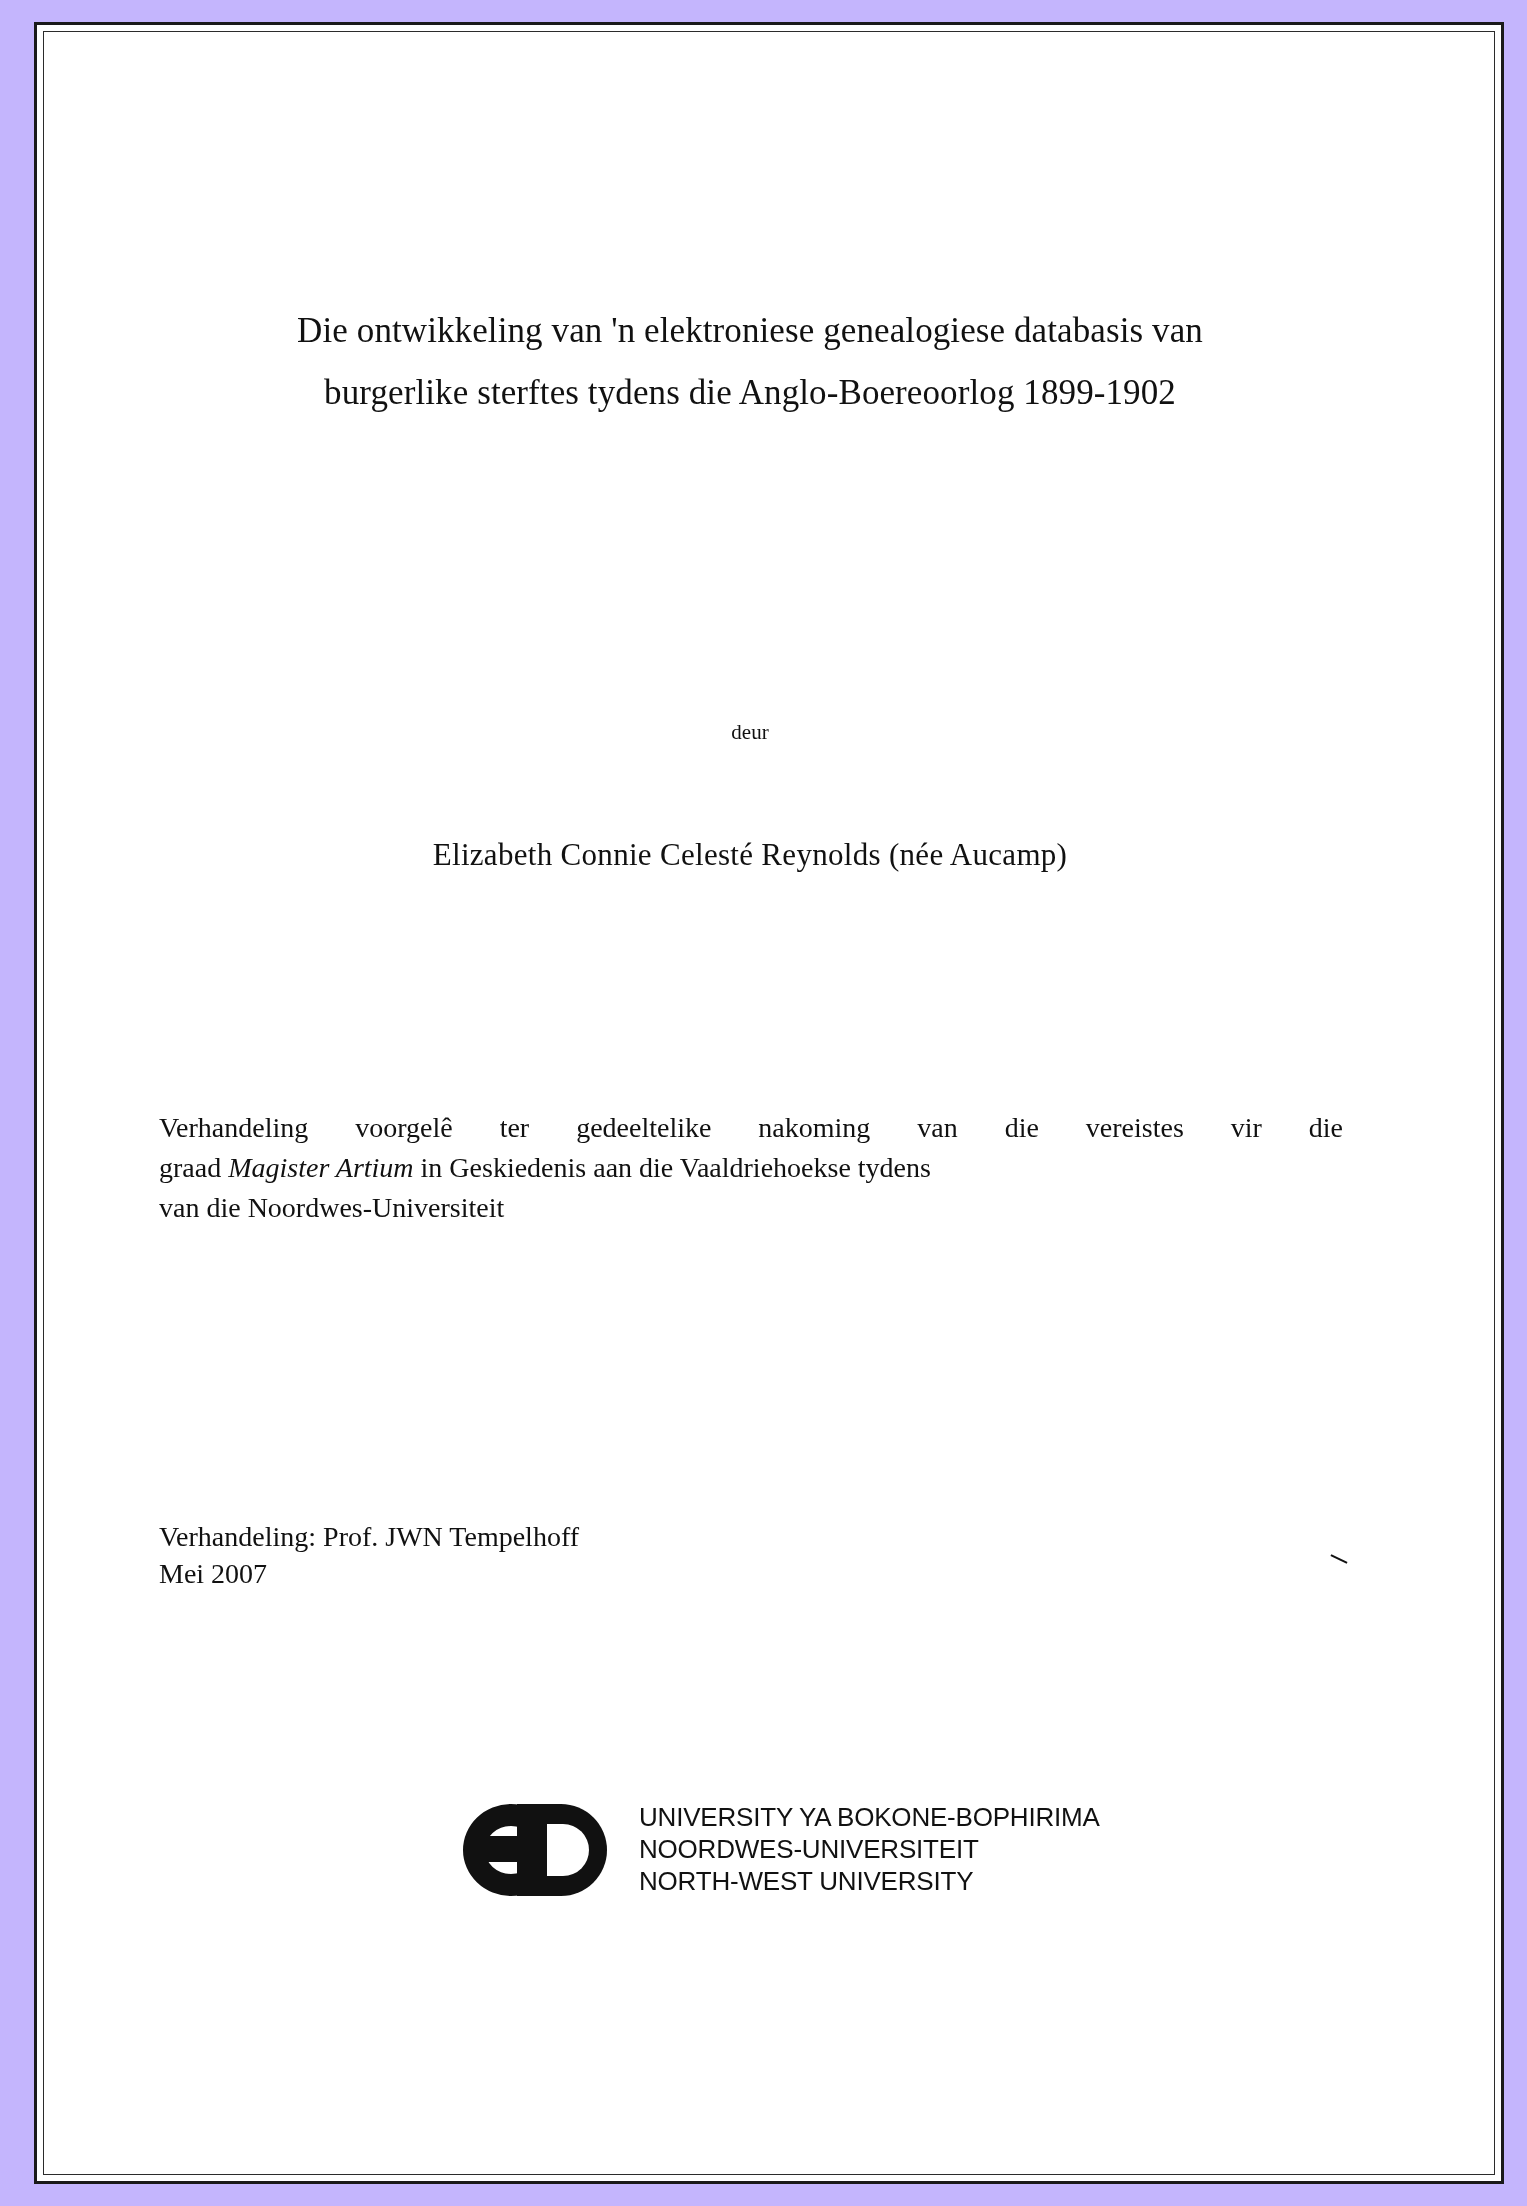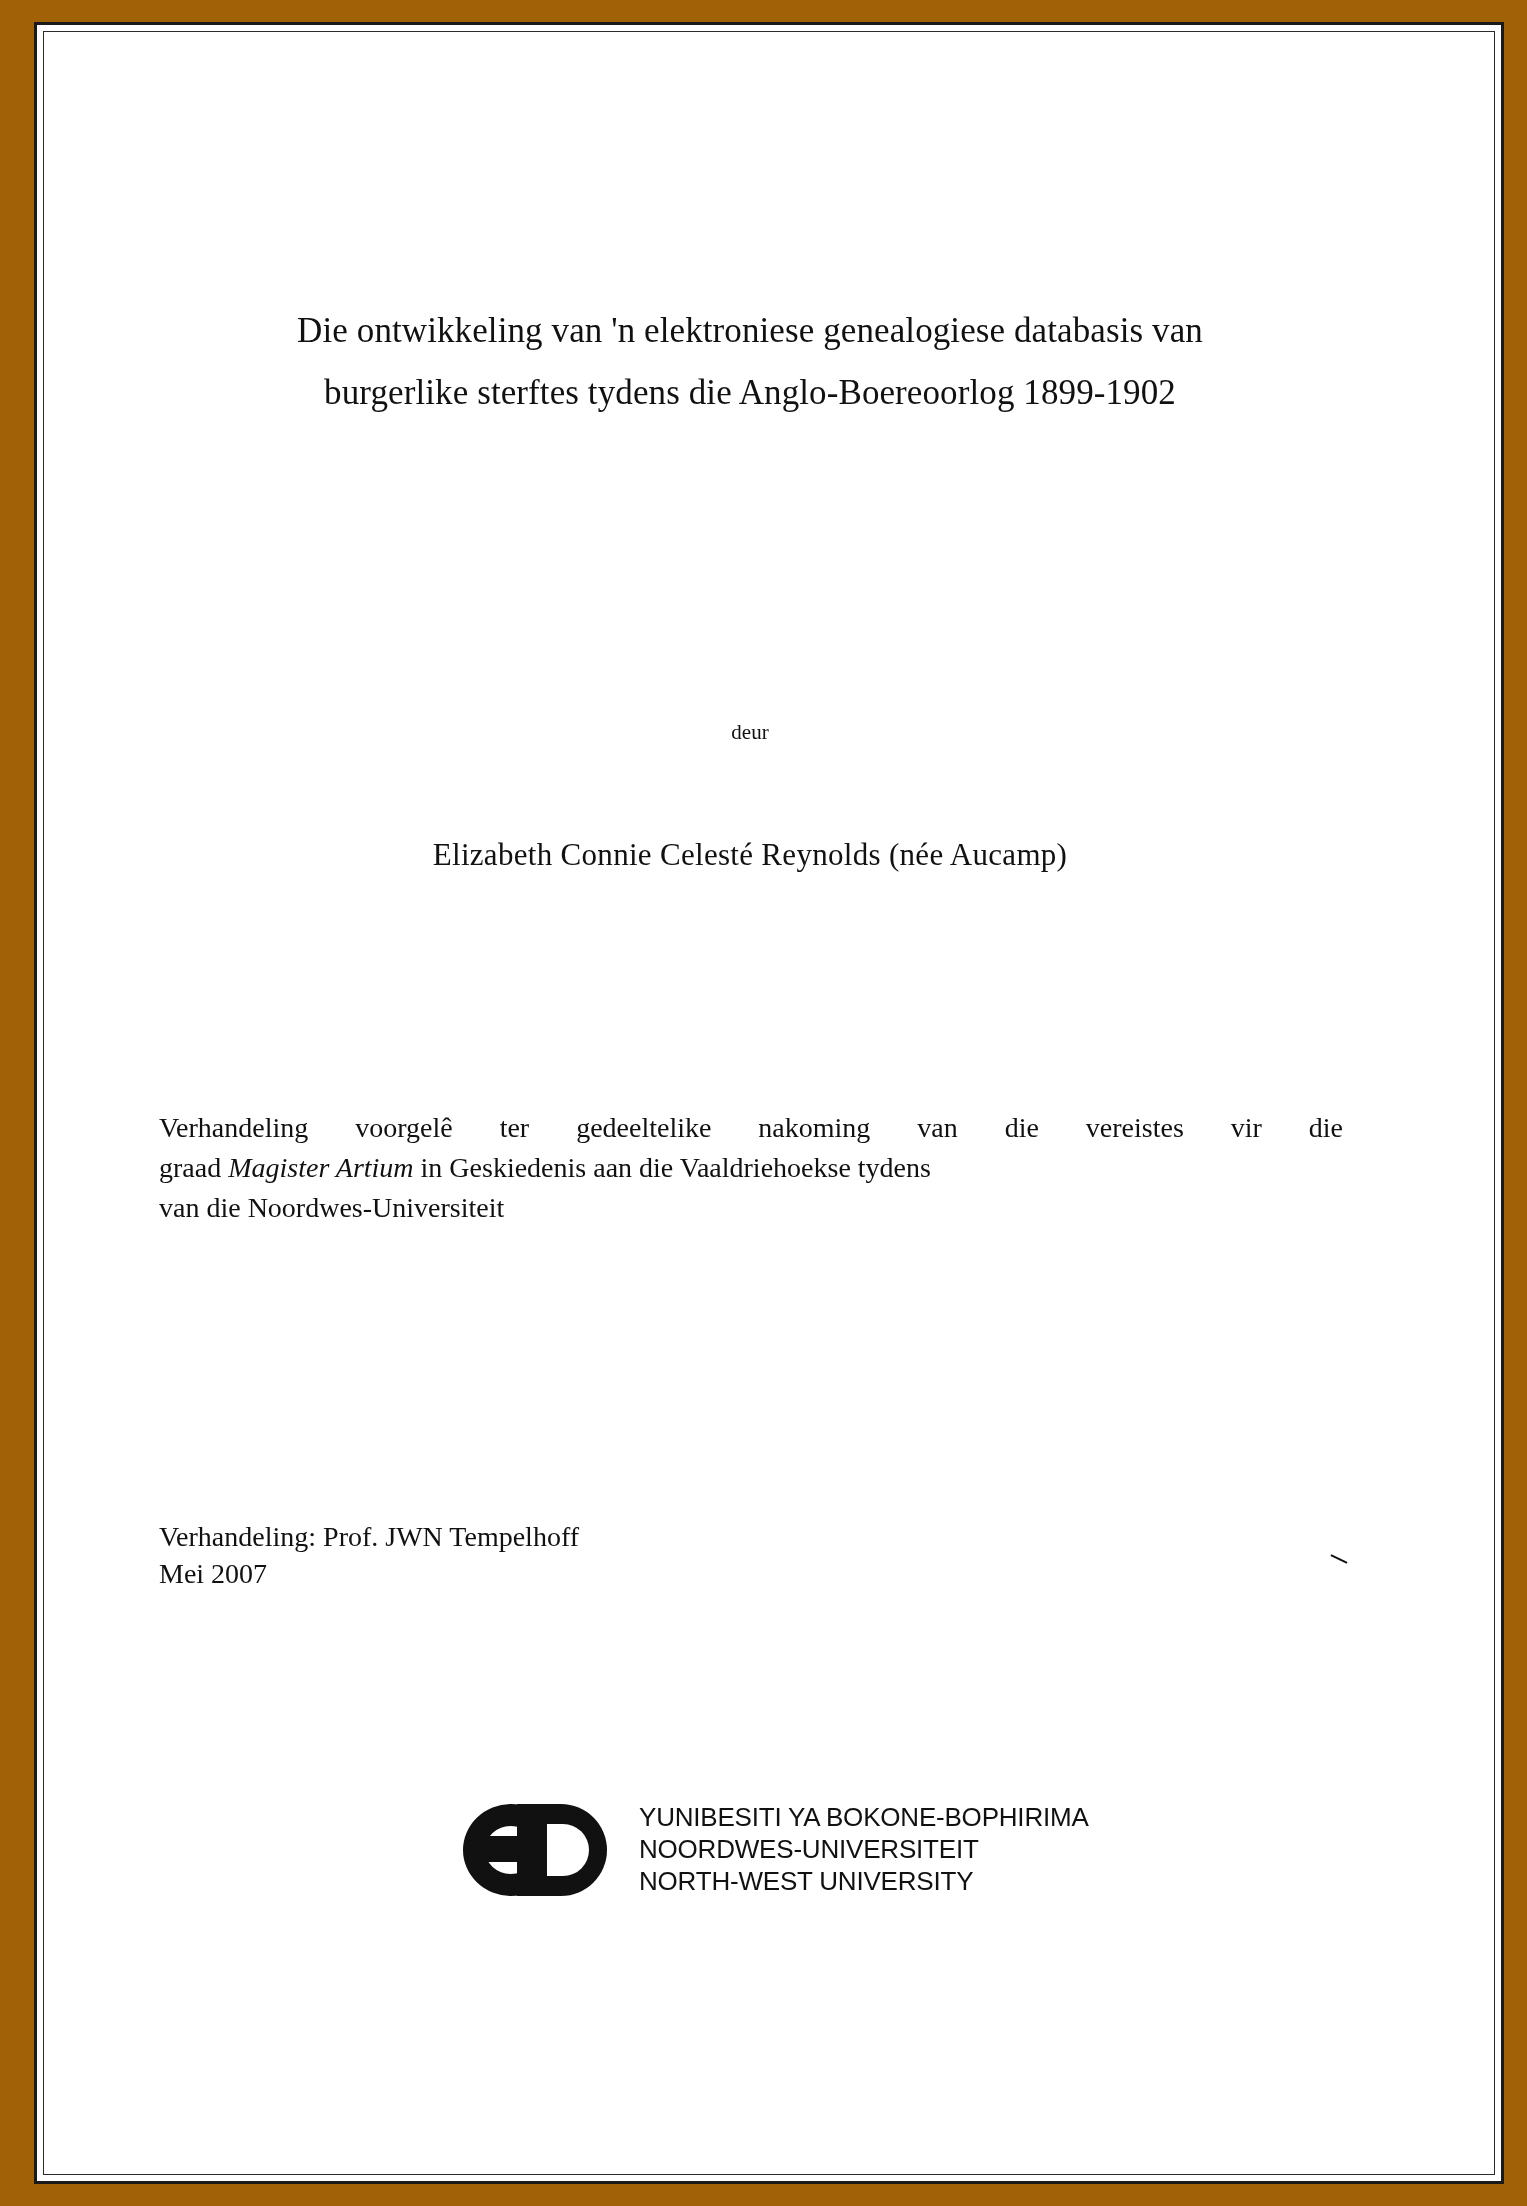--- a/index.html
+++ b/index.html
@@ -15,21 +15,21 @@
     position: relative;
     overflow: hidden;
   }
 
   
   .page-canvas {
     position: absolute;
     left: 0; top: 0;
     width: 1527px;
     height: 2206px;
-    background: #a16207;
+    background: #c4b5fd;
   }
 
   
   .scan-frame {
     position: absolute;
     left: 34px;
     top: 22px;
     width: 1470px;
     height: 2162px;
     border: 3px solid #1a1a1a;
@@ -242,18 +242,18 @@
   <div class="logo-wrap">
     <div class="logo-mark">
       <div class="c-ring"></div>
       <div class="c-gap"></div>
       <div class="d-stem"></div>
       <div class="d-bowl"></div>
       <div class="d-hole"></div>
       <div class="bar"></div>
     </div>
     <div class="logo-text">
-      <span>YUNIBESITI YA BOKONE-BOPHIRIMA</span>
+      <span>UNIVERSITY YA BOKONE-BOPHIRIMA</span>
       <span>NOORDWES-UNIVERSITEIT</span>
       <span>NORTH-WEST UNIVERSITY</span>
     </div>
   </div>
 </div>
 
 </body></html>

